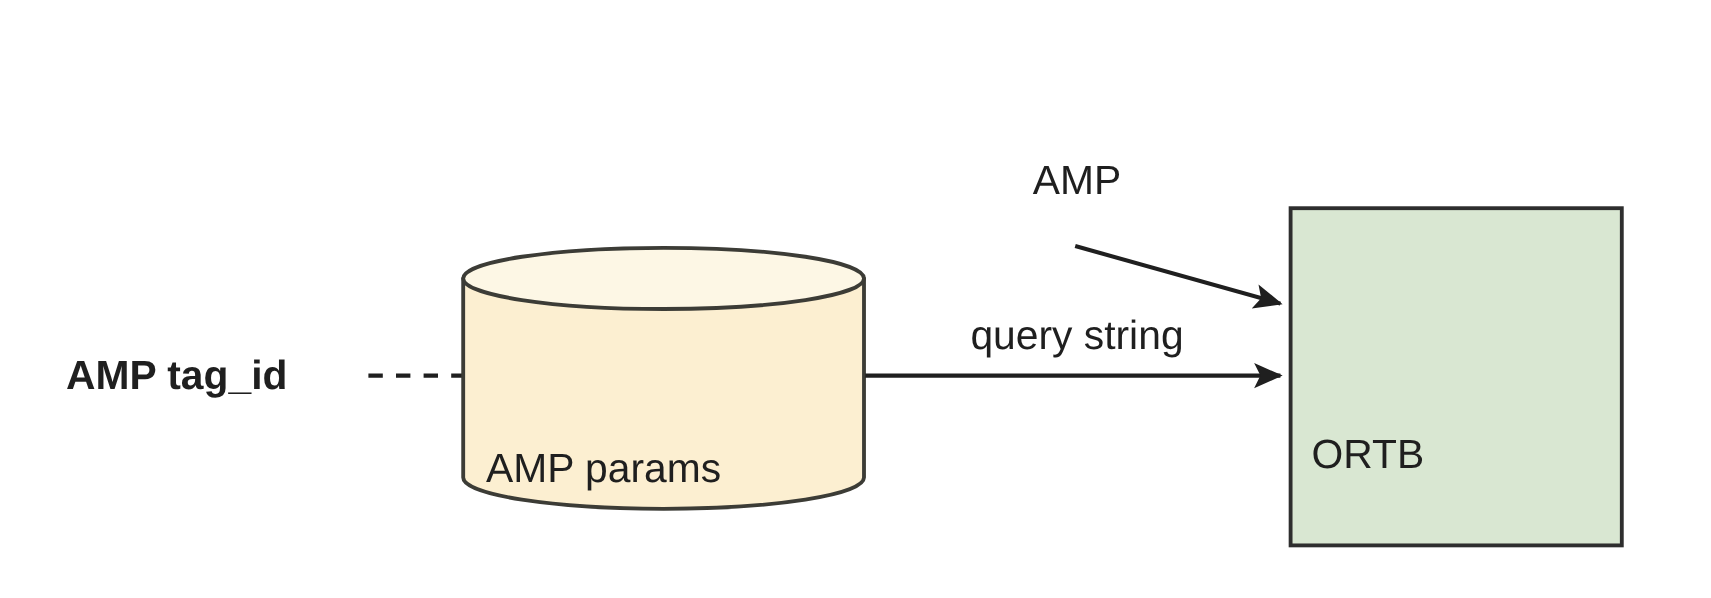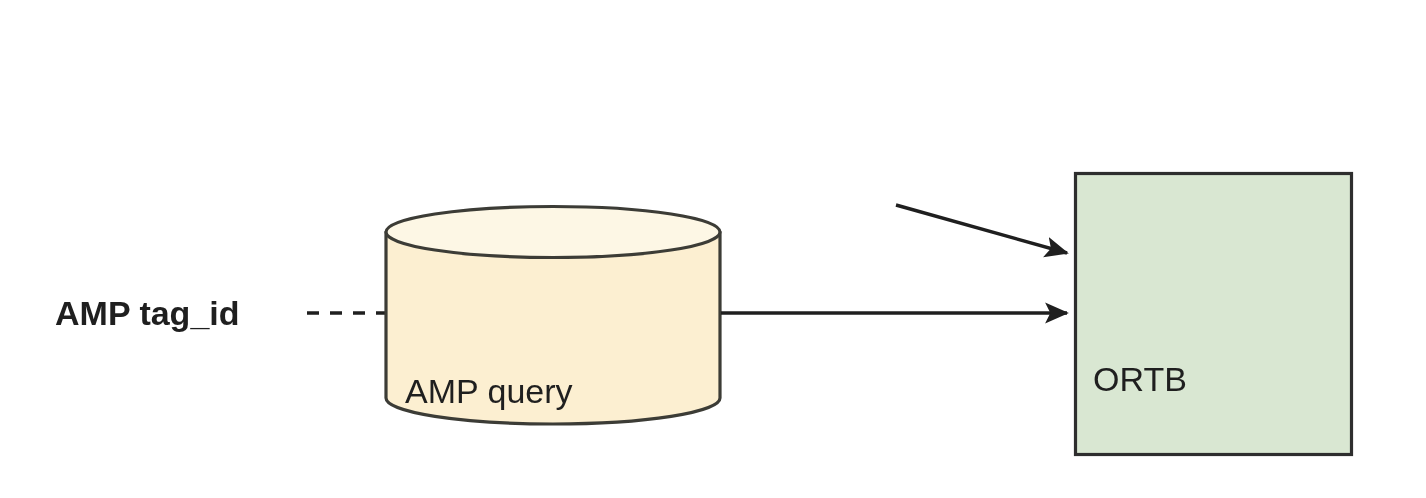--- a/index.html
+++ b/index.html
@@ -83,24 +83,26 @@
     <line x1="721" y1="313" x2="1067" y2="313" stroke="#1f1f1f" stroke-width="3.4" marker-end="url(#arrowfill)"></line>
 
     <line x1="896" y1="205" x2="1067" y2="253" stroke="#1f1f1f" stroke-width="3.4" marker-end="url(#arrowfill)"></line>
 
     <rect x="1075.5" y="173.5" width="276" height="281" fill="#d9e7d2" stroke="#2e2e2e" stroke-width="3.2"></rect>
   </svg>
 
   <div class="lbl" id="tag-id-label">AMP tag_id</div>
 
   <div class="lbl" id="cylinder-label">
-    <div>AMP query</div>
+    <div>AMP params</div>
     
   </div>
 
   <div class="lbl" id="qs-label">
+    <div>AMP</div>
+    <div>query string</div>
   </div>
 
   <div class="lbl" id="ortb-label">
     <div>ORTB</div>
   </div>
 
 </div>
 
 </body></html>

